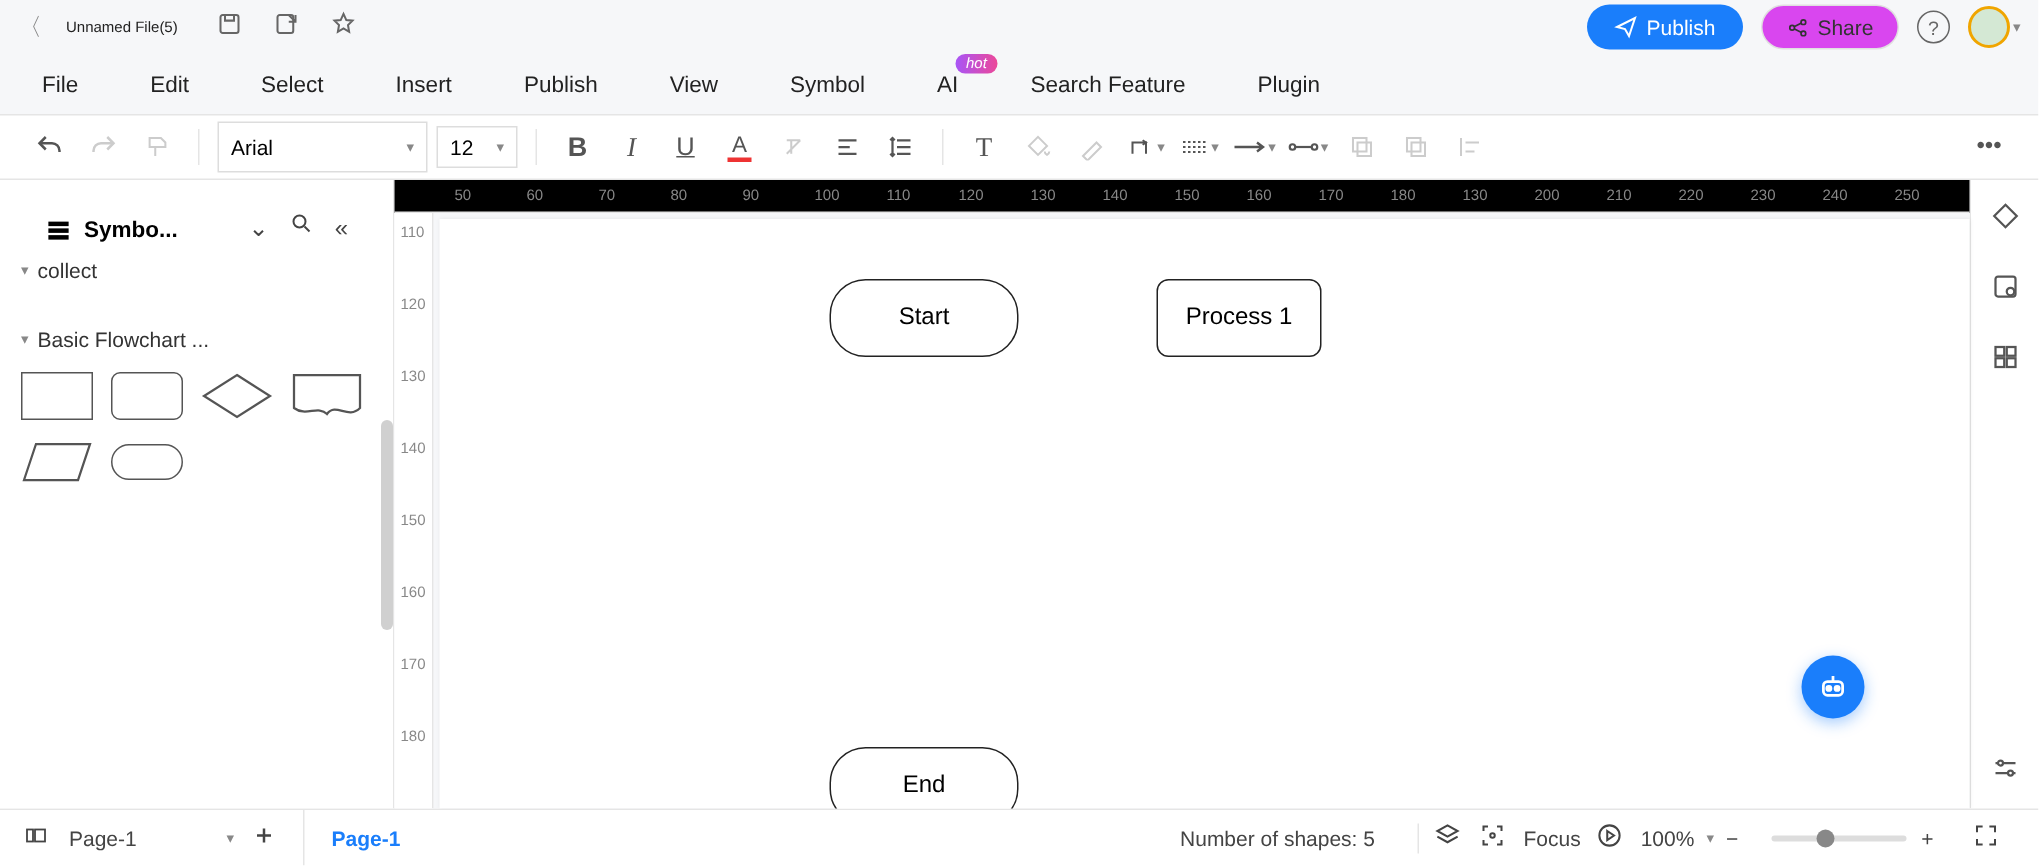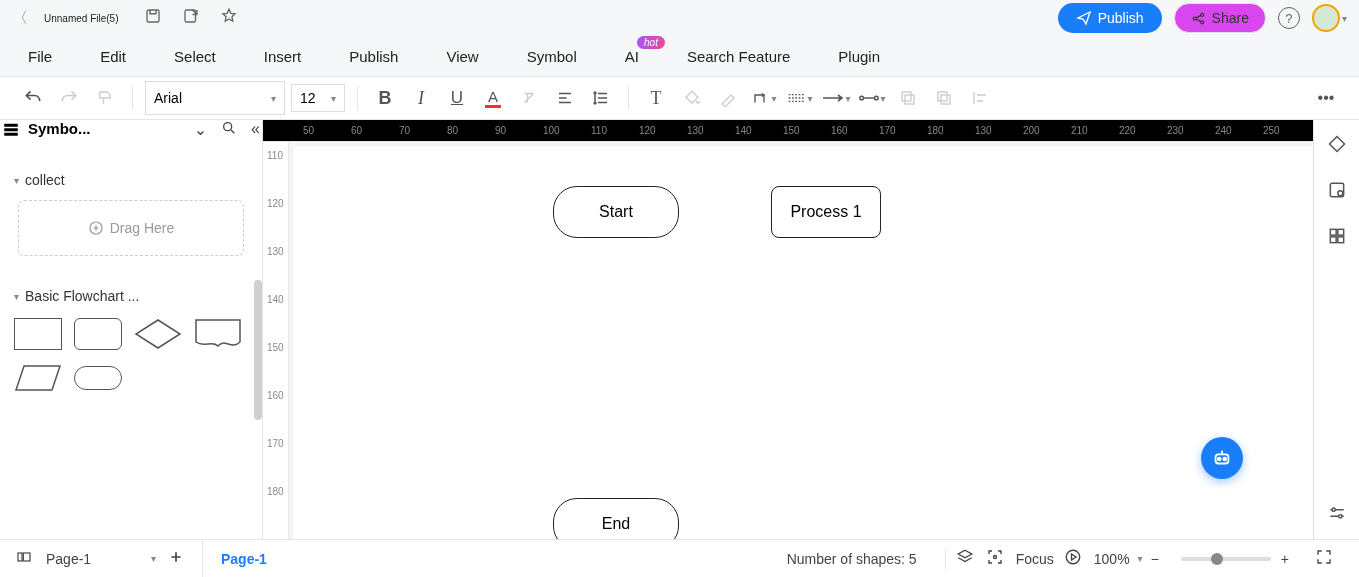--- a/index.html
+++ b/index.html
@@ -28,21 +28,21 @@
 .tb-sep { width: 1px; height: 24px; background: #e5e5e5; margin: 0 6px; }
 .font-select { border: 1px solid #ddd; height: 28px; padding: 16px 8px; width: 140px; font-size: 14px; display: flex; align-items: center; justify-content: space-between; cursor: pointer; }
 .size-select { border: 1px solid #ddd; height: 28px; padding: 0 8px; width: 54px; font-size: 14px; display: flex; align-items: center; justify-content: space-between; cursor: pointer; }
 .tb-more { margin-left: auto; }
 
 
 .main { flex: 1; display: flex; overflow: hidden; }
 
 
 .left-panel { width: 263px; border-right: 1px solid #e5e5e5; display: flex; flex-direction: column; background: #fff; }
-.lp-header { height: 42px; display: flex; align-items: flex-start; padding: 0 2px; gap: 8px; }
+.lp-header { height: 42px; display: flex; align-items: flex-end; padding: 0 30px; gap: 8px; }
 .lp-title { font-weight: bold; font-size: 15px; flex: 1; }
 .lp-icon { color: #444; cursor: pointer; margin-left: 6px; }
 .lp-section { padding: 10px 14px; }
 .lp-section-hdr { font-size: 14px; color: #333; display: flex; align-items: center; gap: 6px; cursor: pointer; margin-bottom: 10px; }
 .drag-here { border: 1.5px dashed #ccc; border-radius: 6px; height: 56px; display: flex; align-items: center; justify-content: center; color: #999; font-size: 14px; gap: 6px; margin: 12px 4px; }
 .shapes-grid { display: flex; flex-wrap: wrap; gap: 12px; padding: 4px 0; }
 .shape-thumb { width: 48px; height: 32px; border: 1.5px solid #555; cursor: pointer; }
 .shape-thumb.rounded { border-radius: 6px; }
 .shape-thumb.pill { border-radius: 16px; height: 24px; margin-top: 4px; }
 .shape-thumb.diamond { border: none; position: relative; }
@@ -273,27 +273,20 @@
             <circle cx="10" cy="10" r="6"></circle>
             <path d="M15 15l5 5"></path>
           </svg></span>
       <span class="lp-icon">«</span>
     </div>
     <div class="lp-section">
       <div class="lp-section-hdr">
           <span class="caret-down">▾</span>
           <span>collect</span>
         </div>
-      <div class="drag-here">
-        <svg width="16" height="16" viewBox="0 0 24 24" fill="none" stroke="currentColor" stroke-width="1.8">
-            <circle cx="12" cy="12" r="9"></circle>
-            <path d="M12 8v8M8 12h8"></path>
-          </svg>
-        <span>Drag Here</span>
-      </div>
     </div>
     <div class="lp-section">
       <div class="lp-section-hdr">
           <span class="caret-down">▾</span>
           <span>Basic Flowchart ...</span>
         </div>
       <div class="shapes-grid">
         <div class="shape-thumb"></div>
         <div class="shape-thumb rounded"></div>
         <div class="shape-thumb diamond"><svg viewBox="0 0 48 32">

